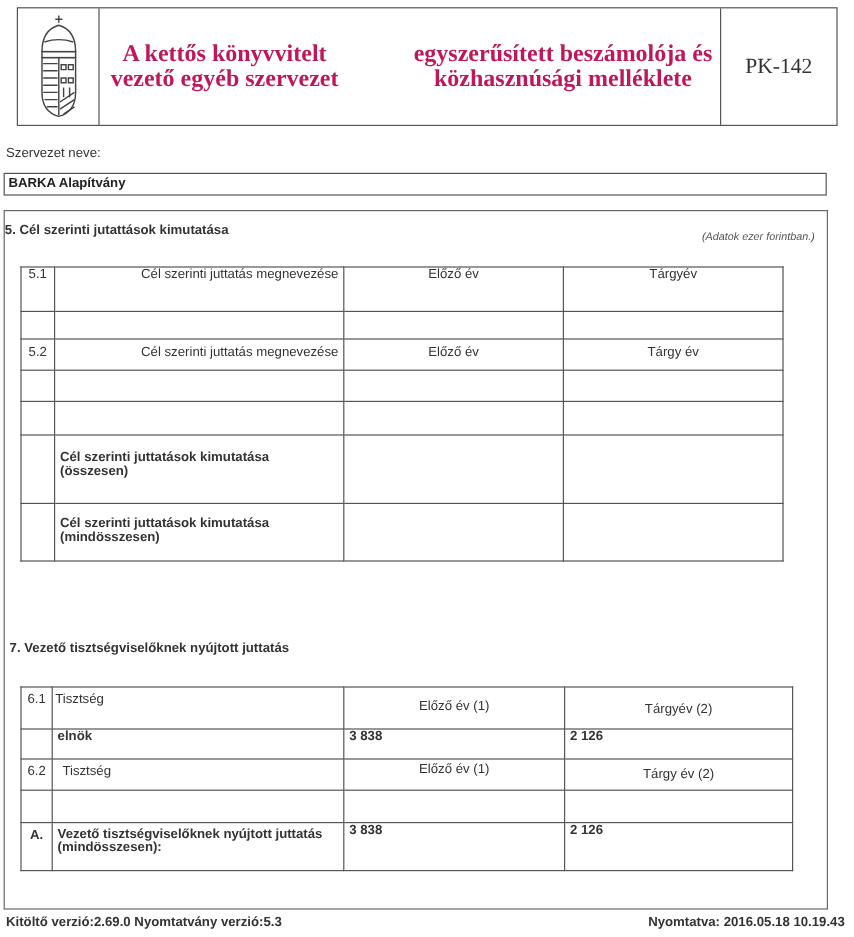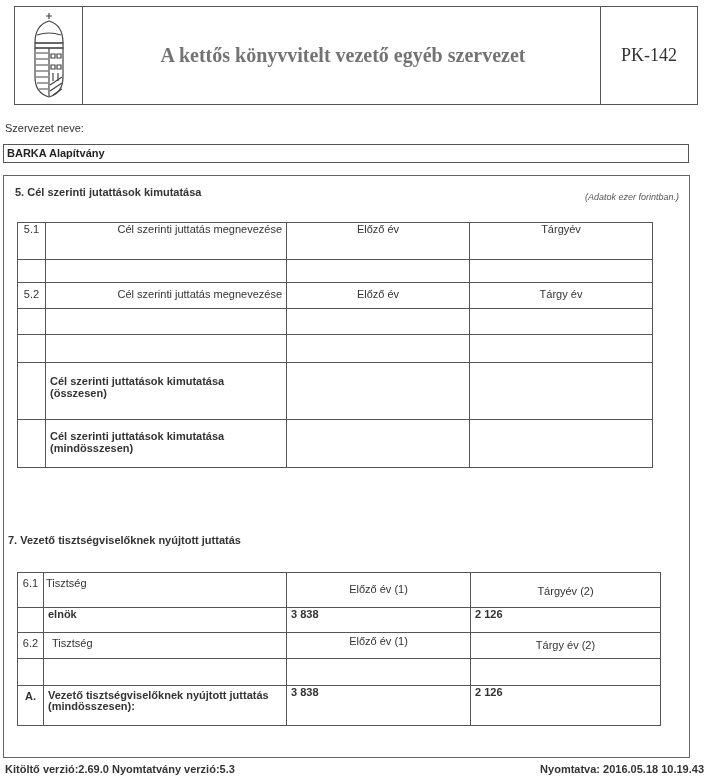--- a/index.html
+++ b/index.html
@@ -4,21 +4,21 @@
 <style>
   * { box-sizing: border-box; margin: 0; padding: 0; }
   html, body { width: 712px; height: 781px; background: #ffffff; overflow: hidden; }
   body { position: relative; font-family: "Liberation Sans", sans-serif; color: #2a2a2a; }
 
   .abs { position: absolute; }
 
   
   .hdr { left: 14px; top: 6px; width: 684px; height: 99px; border: 1.5px solid #555; }
   .hdr-logo { left: 0; top: 0; width: 68px; height: 100%; border-right: 1.5px solid #555; }
-  .hdr-title { left: 68px; top: 0; width: 520px; height: 100%; display: flex; flex-direction: row; justify-content: center; align-items: center; font-family: "Liberation Serif", serif; font-weight: bold; font-size: 20px; line-height: 21px; color: #737373; text-align: center; gap: 44px; }
+  .hdr-title { left: 68px; top: 0; width: 520px; height: 100%; display: flex; flex-direction: row; justify-content: center; align-items: center; font-family: "Liberation Serif", serif; font-weight: bold; font-size: 20px; line-height: 21px; color: #be185d; text-align: center; gap: 44px; }
   .hdr-code { right: 0; top: 0; width: 97px; height: 100%; border-left: 1.5px solid #555; display: flex; align-items: center; justify-content: center; font-family: "Liberation Serif", serif; font-size: 18px; color: #333; margin-left: 28px; }
 
   .org-label { left: 5px; top: 122px; font-size: 11px; font-weight: normal; color: #333; }
   .org-box { left: 3px; top: 144px; width: 686px; height: 19px; border: 1.5px solid #555; padding-left: 3px; font-size: 11px; font-weight: bold; line-height: 16px; color: #222; }
 
   .frame { left: 3px; top: 175px; width: 687px; height: 583px; border: 1.5px solid #666; }
   .sec-title { font-size: 11px; font-weight: bold; color: #333; }
   .note { font-size: 9px; font-style: italic; color: #555; }
 
   table.grid { position: absolute; border-collapse: collapse; table-layout: fixed; }
@@ -46,30 +46,31 @@
         <path d="M20 41 L20 70 Q20 86 34 90 Q48 86 48 70 L48 41 Z"></path>
         <line x1="34" y1="41" x2="34" y2="89"></line>
         <path d="M21 46 H33 M21 52 H33 M21 58 H33 M21 64 H33 M21 70 H33 M22 76 H33 M24 82 H33"></path>
         <path d="M36 47 h4 v4 h-4z M42 47 h4 v4 h-4z M36 58 h4 v4 h-4z M42 58 h4 v4 h-4z M38 66 v8 M43 66 v8"></path>
         <path d="M35 78 L47 70 M35 84 L47 76 M38 88 L47 82"></path>
       </g>
     </svg>
   </div>
   <div class="abs hdr-title">
     <div>A kettős könyvvitelt vezető egyéb szervezet</div>
+    <div>egyszerűsített beszámolója és közhasznúsági melléklete</div>
   </div>
   <div class="abs hdr-code">PK-142</div>
 </div>
 
 <div class="abs org-label">Szervezet neve:</div>
 <div class="abs org-box">BARKA Alapítvány</div>
 
 <div class="abs frame"></div>
 
-<div class="abs sec-title" style="left:15px; top:186px;">5. Cél szerinti jutattások kimutatása</div>
+<div class="abs sec-title" style="left:4px; top:186px;">5. Cél szerinti jutattások kimutatása</div>
 <div class="abs note" style="right:33px; top:192px;">(Adatok ezer forintban.)</div>
 
 <table class="grid" style="left:17px; top:222px; width:635px;">
   <colgroup>
       <col style="width:28px">
       <col style="width:241px">
       <col style="width:183px">
       <col style="width:183px">
     </colgroup>
   <tbody>

